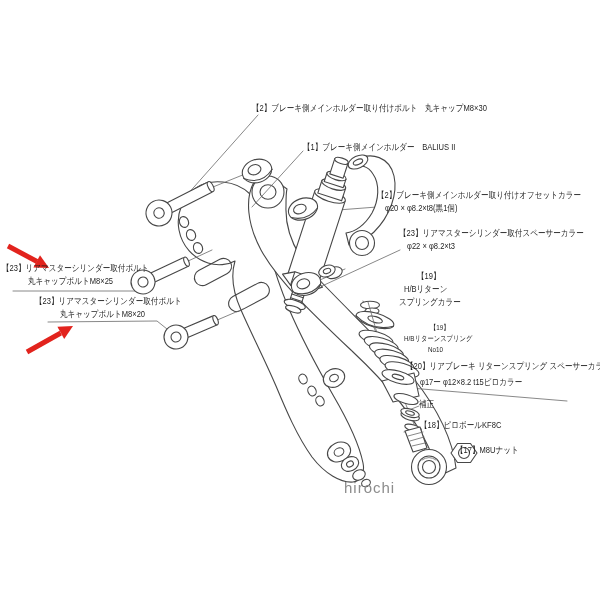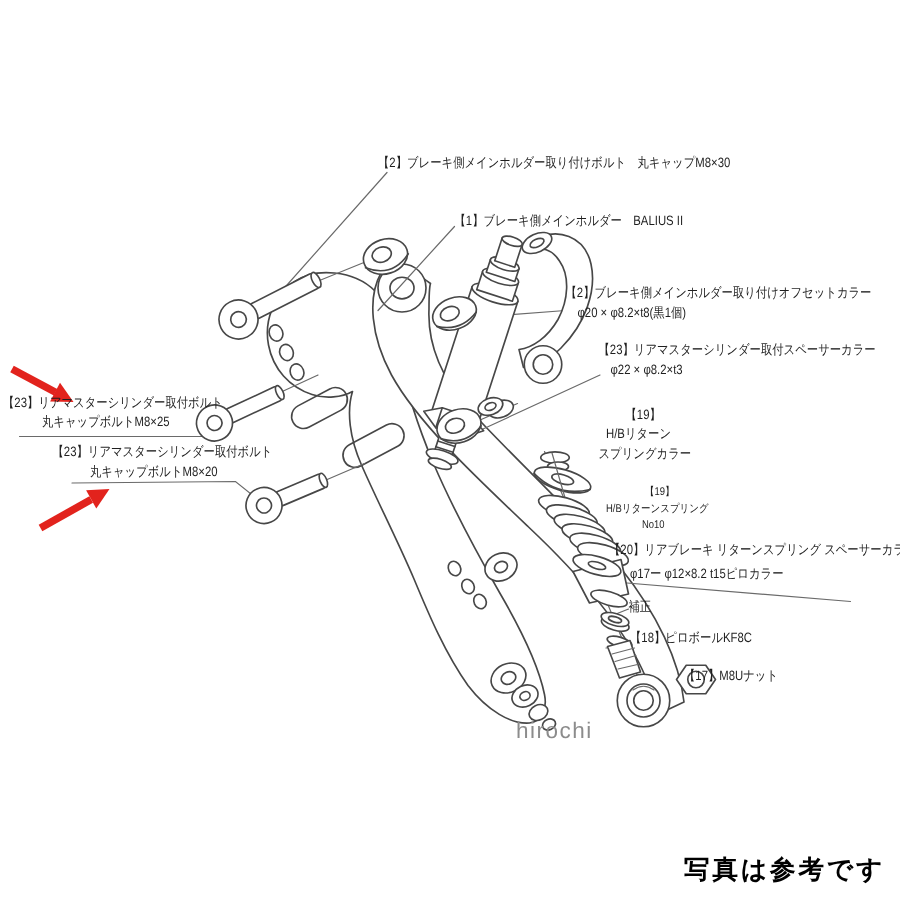--- a/index.html
+++ b/index.html
@@ -227,14 +227,13 @@
   <div class="lbl" style="left:420px;top:420px">【18】ピロボールKF8C</div>
   <div class="lbl" style="left:456px;top:445px">【17】M8Uナット</div>
 
   <div class="lbl" style="left:2px;top:263px">【23】リアマスターシリンダー取付ボルト</div>
   <div class="lbl" style="left:28px;top:276px">丸キャップボルトM8×25</div>
 
   <div class="lbl" style="left:35px;top:296px">【23】リアマスターシリンダー取付ボルト</div>
   <div class="lbl" style="left:60px;top:309px">丸キャップボルトM8×20</div>
 
   <div class="watermark" style="left:344px;top:479px">hirochi</div>
-  <div class="footer" style="left:456px;top:568px">写真は参考です</div>
 </div>
 
 </body></html>

